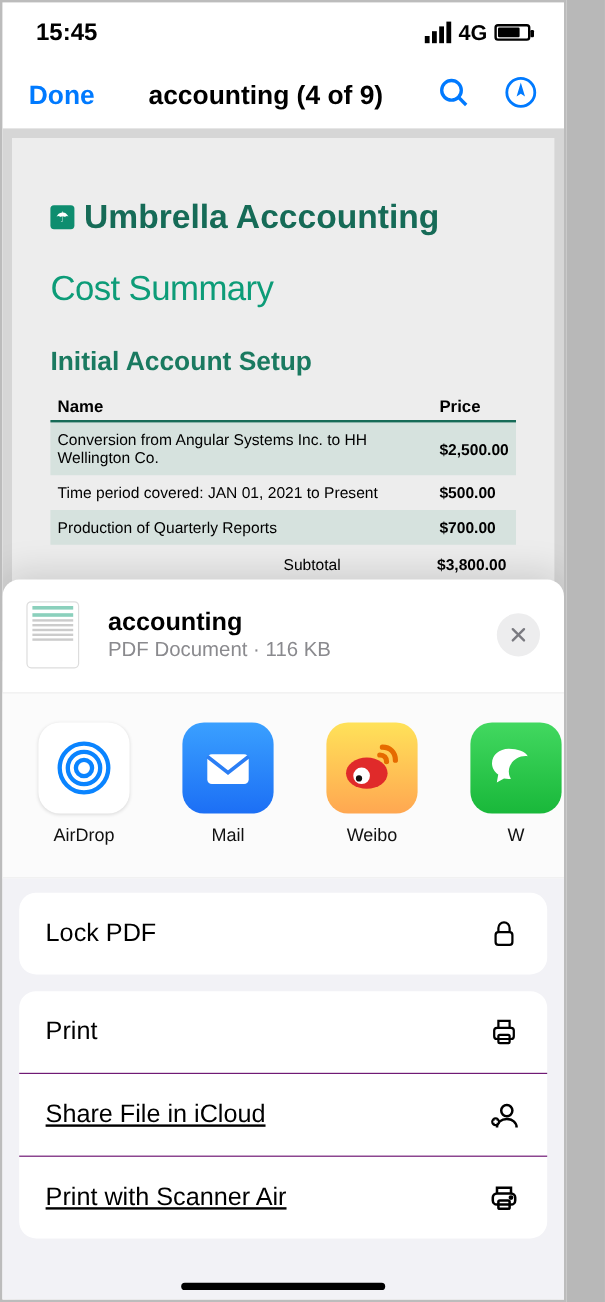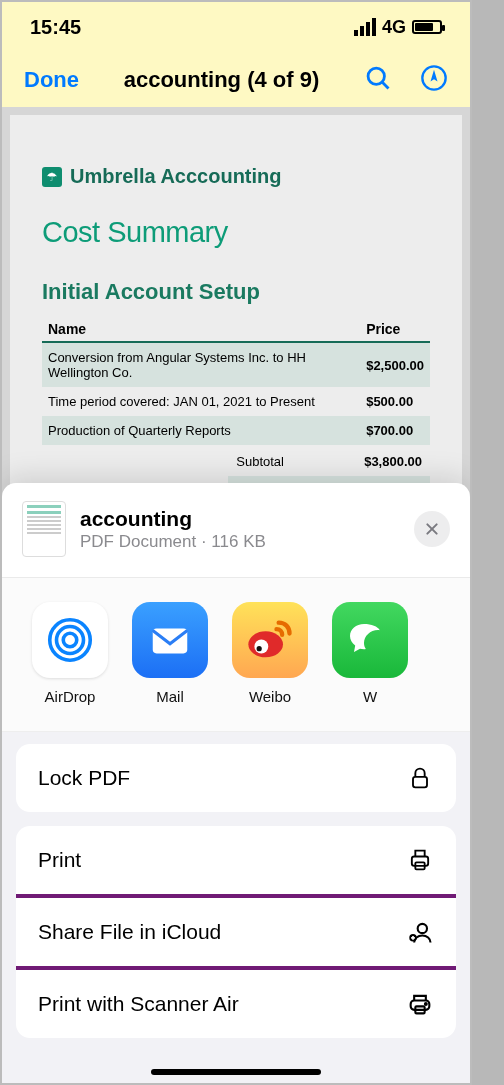--- a/index.html
+++ b/index.html
@@ -1,17 +1,17 @@
 <!DOCTYPE html>
 <html><head>
 <meta charset="utf-8">
 <style>
   * { box-sizing: border-box; margin: 0; padding: 0; }
   html, body { width: 504px; height: 1085px; font-family: -apple-system, "Helvetica Neue", Arial, sans-serif; background: #b8b8b8; }
-  .device { width: 472px; height: 1085px; background: #fef9c3; position: relative; overflow: hidden; border: 2px solid #bcbcbc;}
+  .device { width: 472px; height: 1085px; background: #ffffff; position: relative; overflow: hidden; border: 2px solid #bcbcbc;}
   
   
   .status-bar { height: 50px; display: flex; align-items: center; justify-content: space-between; padding: 0 28px; font-weight: 600; font-size: 20px; }
   .status-right { display: flex; align-items: center; gap: 6px; font-size: 18px; }
   .signal { display: inline-flex; align-items: flex-end; gap: 2px; }
   .signal span { width: 4px; background: #000; display: inline-block; }
   .signal span:nth-child(1){height:6px;} .signal span:nth-child(2){height:10px;} .signal span:nth-child(3){height:14px;} .signal span:nth-child(4){height:18px;}
   .battery { width: 30px; height: 14px; border: 2px solid #000; border-radius: 3px; position: relative; display: inline-block; }
   .battery:after { content:""; position:absolute; right:-5px; top:3px; width:3px; height:6px; background:#000; border-radius:1px;}
   .battery .fill { position:absolute; left:1px; top:1px; bottom:1px; width:70%; background:#000; border-radius:1px;}
@@ -21,61 +21,61 @@
   .nav .done { color:#007aff; font-size:22px; font-weight:600;}
   .nav .title { font-size:22px; font-weight:700; color:#000;}
   .nav .right { display:flex; gap:28px; align-items:center; }
   .nav svg { width:28px; height:28px; }
 
   
   .doc-area { background:#d6d6d6; padding: 8px; }
   .page { background:#ededed; margin: 0 auto; padding: 50px 32px 0 32px; }
   .brand { display:flex; align-items:center; gap:8px; margin-bottom: 28px;}
   .brand-sq { width:20px; height:20px; background:#0e8d6f; border-radius:3px; display:flex; align-items:center; justify-content:center; color:#fff; font-size:12px;}
-  .brand-name { color:#166b57; font-weight:700; font-size:20px; }
+  .brand-name { color:#166b57; font-weight:700; font-size:28px; }
   .h1 { color:#0d9c78; font-weight:400; font-size:29px; letter-spacing:-0.5px; margin-bottom: 26px;}
   .h2 { color:#1a7a60; font-weight:800; font-size:22px; margin-bottom: 12px; margin-top: 30px;}
   table.cost { width:100%; border-collapse:collapse; font-size:13px;}
   table.cost th { text-align:left; font-weight:800; font-size:14px; padding:4px 6px; border-bottom:2px solid #166b57;}
   table.cost th.r { text-align:left;}
   table.cost td { padding:7px 6px; }
   table.cost td.r { text-align:left; font-weight:700;}
   tr.alt td { background:#d6e2de; }
   table.sum { width:52%; margin-left:auto; border-collapse:collapse; font-size:13px; margin-top:2px;}
   table.sum td { padding:7px 8px;}
   table.sum td.r { text-align:right; font-weight:700;}
   table.sum tr.alt td { background:#d6e2de;}
   
   
 
   
   .sheet { position:absolute; left:0; right:0; bottom:0; height:600px; background:#fff; border-radius:14px 14px 0 0; box-shadow: 0 -4px 30px rgba(0,0,0,.15); display:flex; flex-direction:column;}
-  .sheet-header { display:flex; align-items:center; padding: 18px 20px 20px 20px; gap:14px; border-bottom:1px solid #eaeaea;}
+  .sheet-header { display:flex; align-items:center; padding: 18px 20px 20px 20px; gap:24px; border-bottom:1px solid #eaeaea;}
   .thumb { width:44px; height:56px; background:#fff; border:1px solid #ddd; border-radius:4px; position:relative; overflow:hidden;}
   .thumb .l { height:3px; background:#8bd0bc; margin:3px 4px 0 4px;}
   .thumb .l2 { height:2px; background:#ccc; margin:2px 4px 0 4px;}
   .sheet-title { font-size:21px; font-weight:700; color:#000; line-height:1.2;}
   .sheet-sub { font-size:17px; color:#8a8a8e;}
   .close-btn { margin-left:auto; width:36px; height:36px; border-radius:18px; background:#ededee; display:flex; align-items:center; justify-content:center; color:#808086;}
   .close-btn svg { width:16px; height:16px; }
 
-  .share-row { display:flex; gap:20px; padding: 24px 43px 26px 28px; overflow:hidden; background:#fbfbfb; border-bottom:1px solid #eee;}
+  .share-row { display:flex; gap:40px; padding: 24px 43px 26px 28px; overflow:hidden; background:#fbfbfb; border-bottom:1px solid #eee;}
   .share-item { display:flex; flex-direction:column; align-items:center; gap:10px; width:80px; flex-shrink:0;}
   .share-item .box { width:76px; height:76px; border-radius:18px; display:flex; align-items:center; justify-content:center; }
   .share-item .lbl { font-size:15px; color:#111; white-space:nowrap;}
   .airdrop { background:#fff; box-shadow: 0 1px 3px rgba(0,0,0,.12);}
   .messages { background: linear-gradient(#5ee05e,#1fc41f);}
   .mail { background: linear-gradient(#3aa0ff,#1c6ff5);}
   .weibo { background: linear-gradient(#ffe259,#ffa751);}
   .wechat { background: linear-gradient(#42d860,#19b83a);}
   
   .actions-scroll { flex:1; overflow:hidden; background:#f2f2f6; padding: 12px 14px 0 14px;}
   .action-group { background:#fff; border-radius:14px; margin-bottom:14px; }
   .action-item { display:flex; align-items:center; justify-content:space-between; padding:20px 22px; font-size:21px; color:#000;}
-  .action-item + .action-item { border-top:4px solid #701a75;}
+  .action-item + .action-item { border-top:1px solid #701a75;text-decoration:underline;}
   .action-item svg { width:28px; height:28px; }
 
   .home-indicator { position:absolute; bottom:8px; left:50%; transform:translateX(-50%); width:170px; height:6px; background:#000; border-radius:3px;}
 </style>
 </head>
 <body>
 
 <div class="device">
 
   <div class="status-bar">

